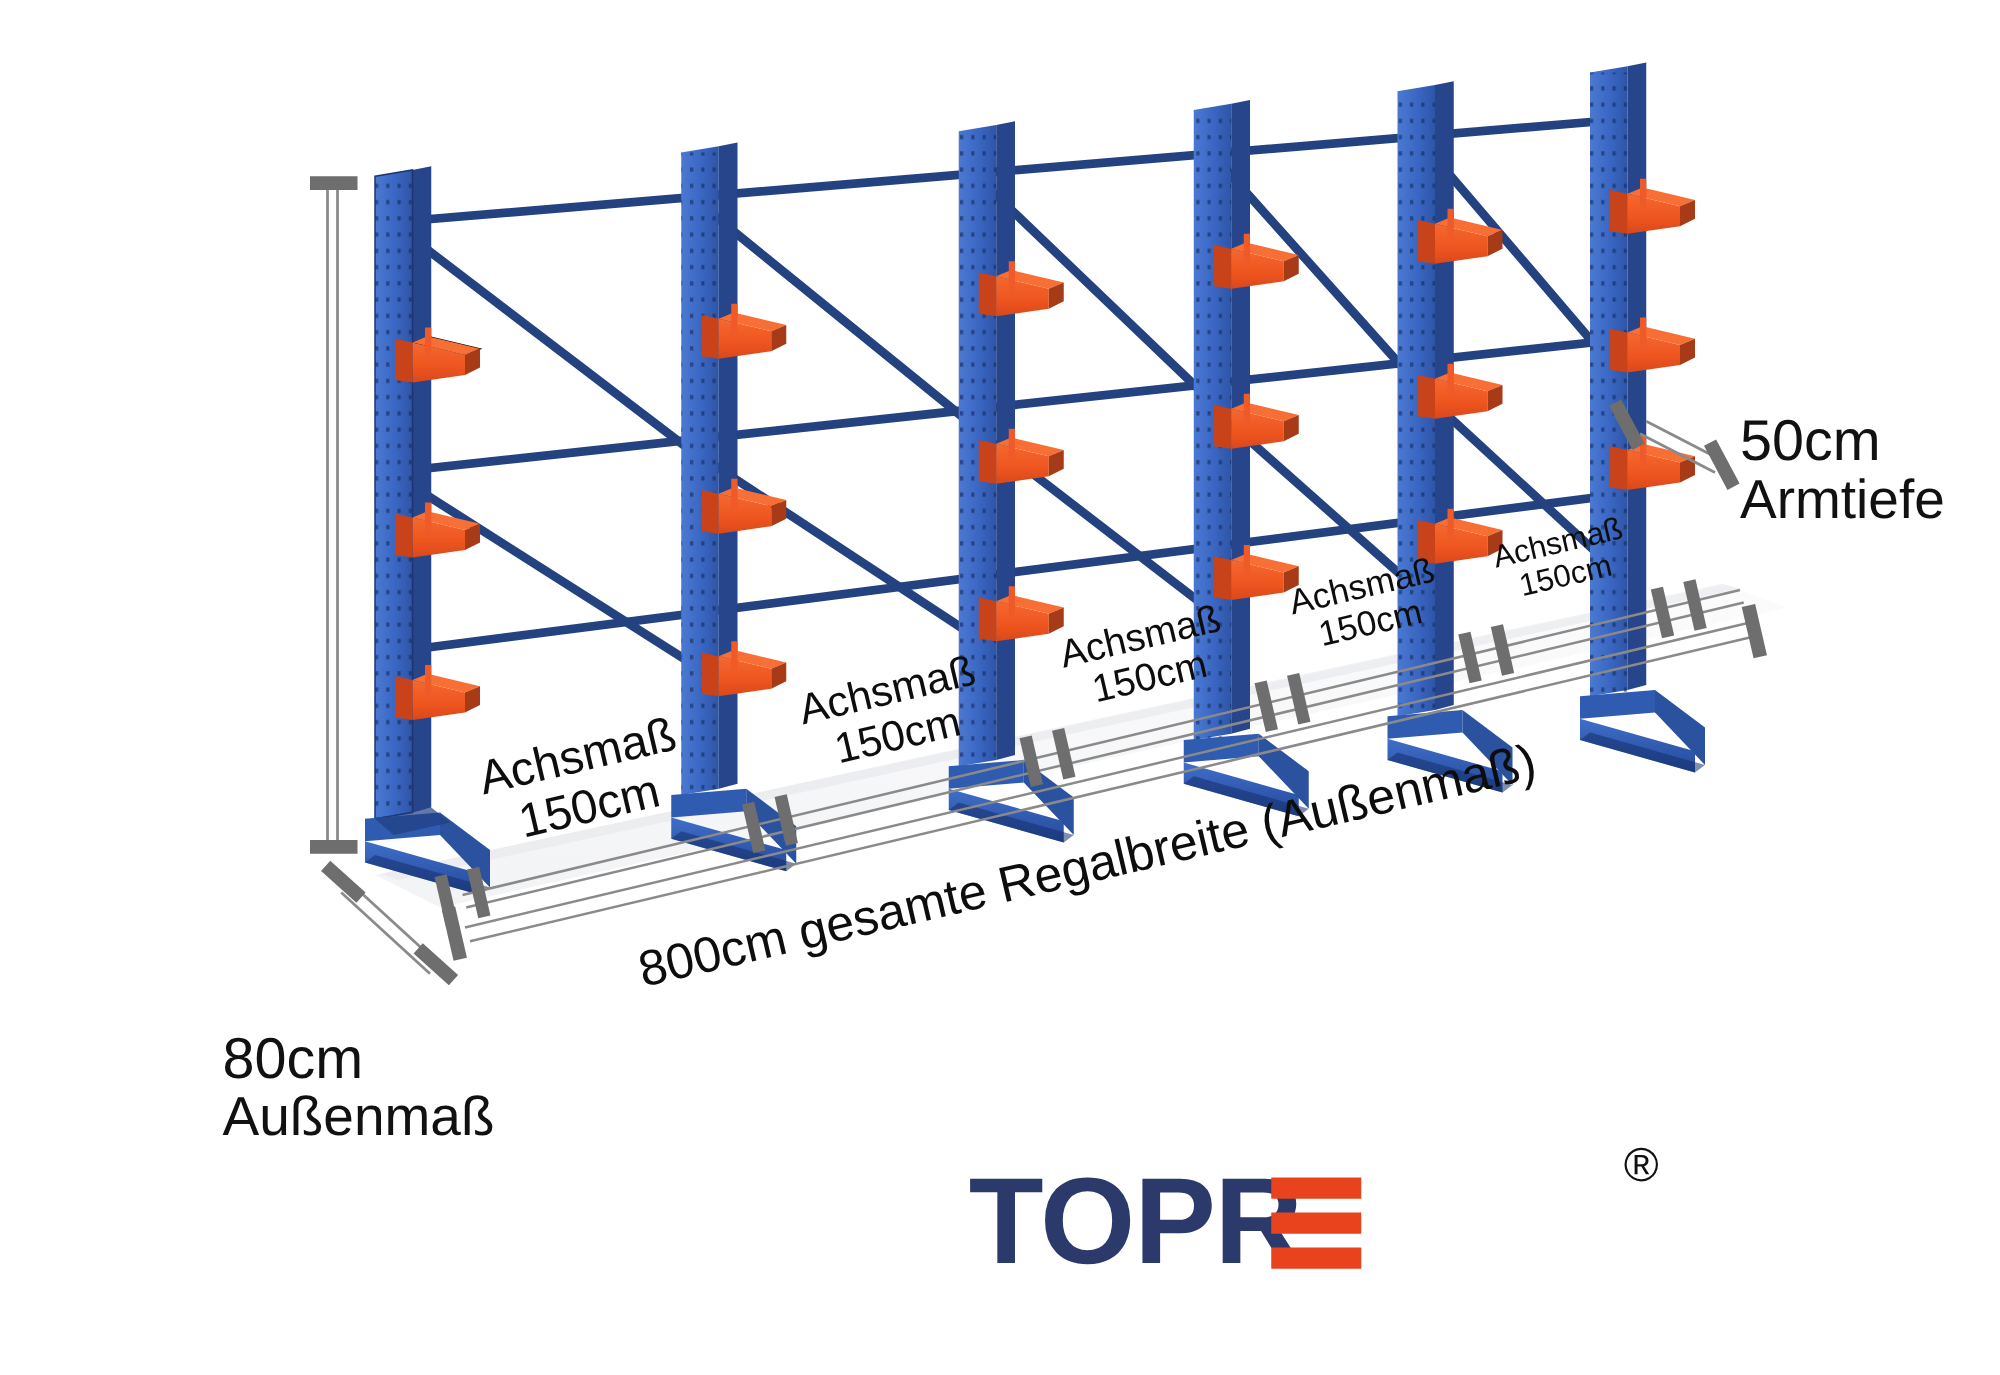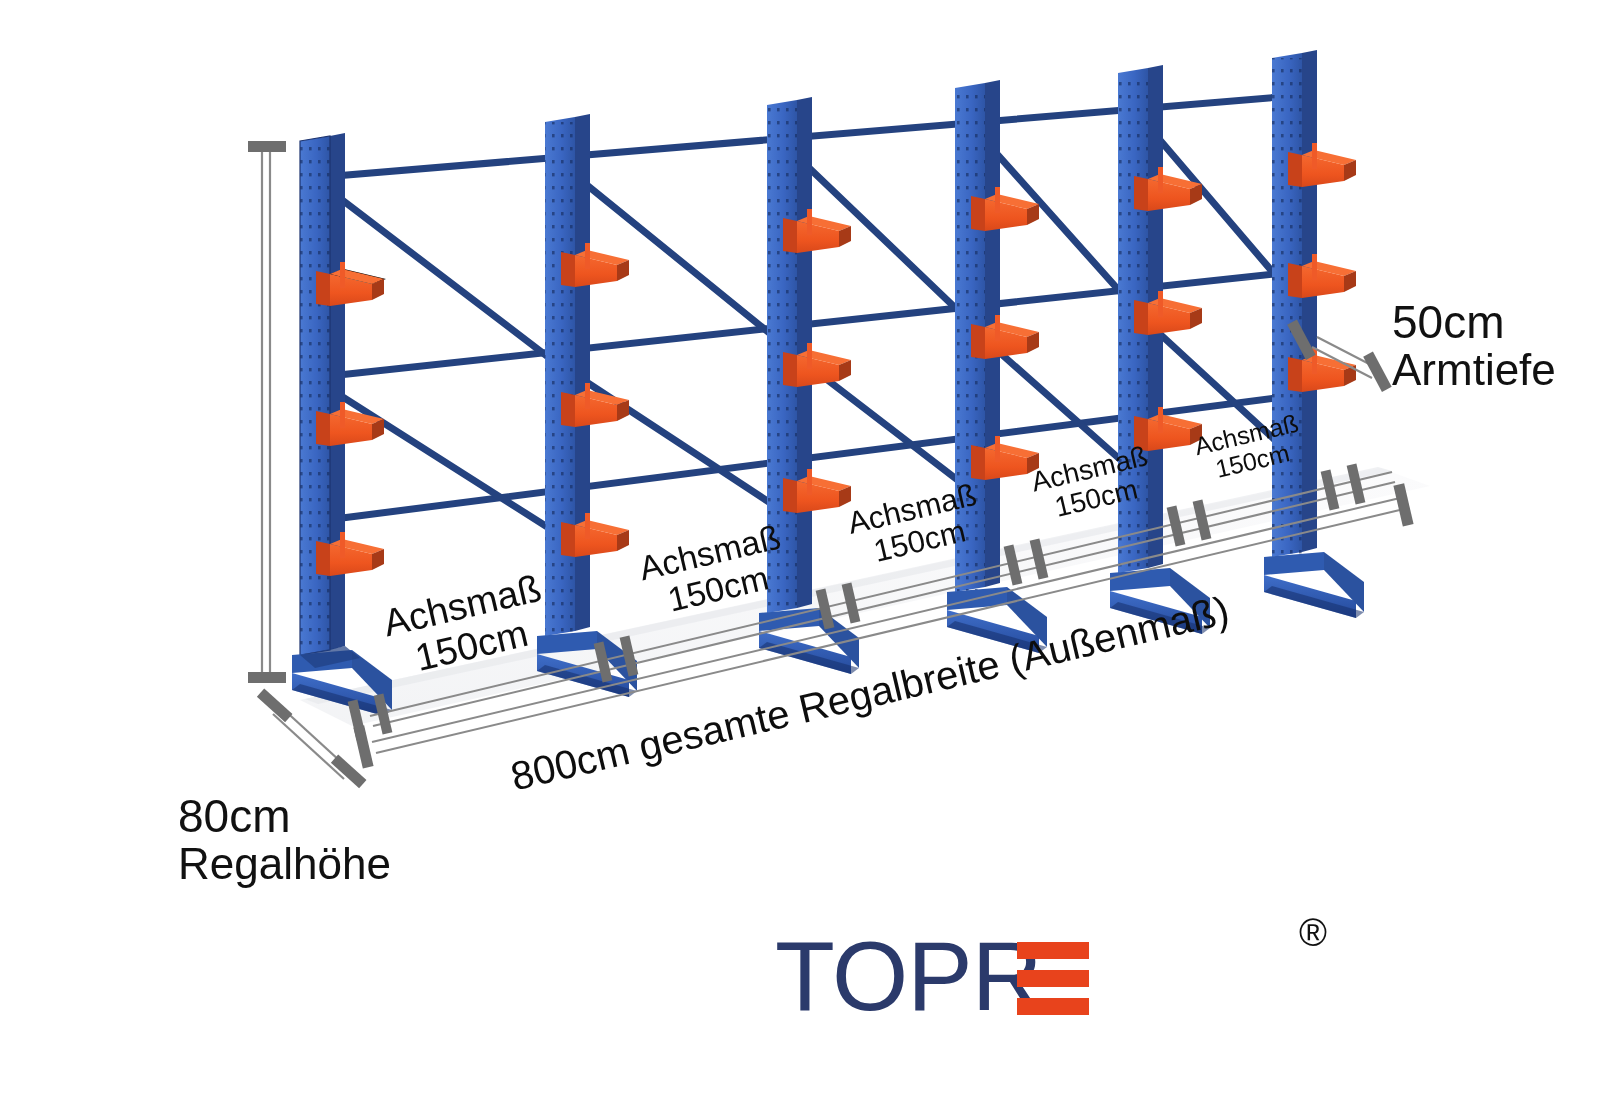--- a/index.html
+++ b/index.html
@@ -1,27 +1,27 @@
 <!DOCTYPE html>
 <html><head>
 <meta charset="utf-8">
 <style>
   html,body{margin:0;padding:0;background:#ffffff;}
   body{width:1600px;height:1100px;overflow:hidden;font-family:"Liberation Sans",sans-serif;color:#111;}
   #stage{position:relative;width:1600px;height:1100px;background:#fff;}
   svg.scene{position:absolute;left:0;top:0;width:1600px;height:1100px;}
-  .lbl{position:absolute;white-space:nowrap;color:#111;font-family:"Liberation Sans",sans-serif;}
+  .lbl{position:absolute;white-space:nowrap;color:#111;font-family:"Liberation Sans",sans-serif;margin-top:30px;}
   .lbl-big{font-size:46px;line-height:1.06;}
   .lbl-big .sub{font-size:44px;display:block;}
   .dimrot{position:absolute;white-space:nowrap;text-align:center;color:#0d0d0d;
           font-family:"Liberation Sans",sans-serif;line-height:1.08;transform-origin:50% 50%;}
   .dimrot .r1{display:block;}
   .dimrot .r2{display:block;}
   #logo{position:absolute;left:775px;top:920px;width:600px;height:110px;}
-  #logo .lt{position:absolute;top:0;left:0;font-weight:normal;font-size:98px;letter-spacing:-1px;
+  #logo .lt{position:absolute;top:0;left:0;font-weight:bold;font-size:98px;letter-spacing:-1px;
             font-family:"Liberation Sans",sans-serif;}
   #logo .reg{position:absolute;font-family:"Liberation Sans",sans-serif;}
 </style>
 </head>
 <body>
 
 <div id="stage">
 
   <svg class="scene" viewBox="0 0 1600 1100">
     <defs>
@@ -327,21 +327,21 @@
         <rect x="1351" y="464" width="10" height="40" transform="rotate(-13 1356 484)"></rect>
       </g>
     </g>
   </svg>
 
   <div class="lbl lbl-big" style="left:32px;top:380px;">
   </div>
 
   <div class="lbl lbl-big" style="left:178px;top:792px;">
     <span>80cm</span>
-    <span class="sub">Regalhöhe</span>
+    <span class="sub">Außenmaß</span>
   </div>
 
   <div class="lbl lbl-big" style="left:1392px;top:298px;">
     <span>50cm</span>
     <span class="sub">Armtiefe</span>
   </div>
 
   <div class="dimrot" style="left:455px;top:672px;width:830px;font-size:40px;transform:rotate(-13.2deg);">
     <span>800cm gesamte Regalbreite (Außenmaß)</span>
   </div>

